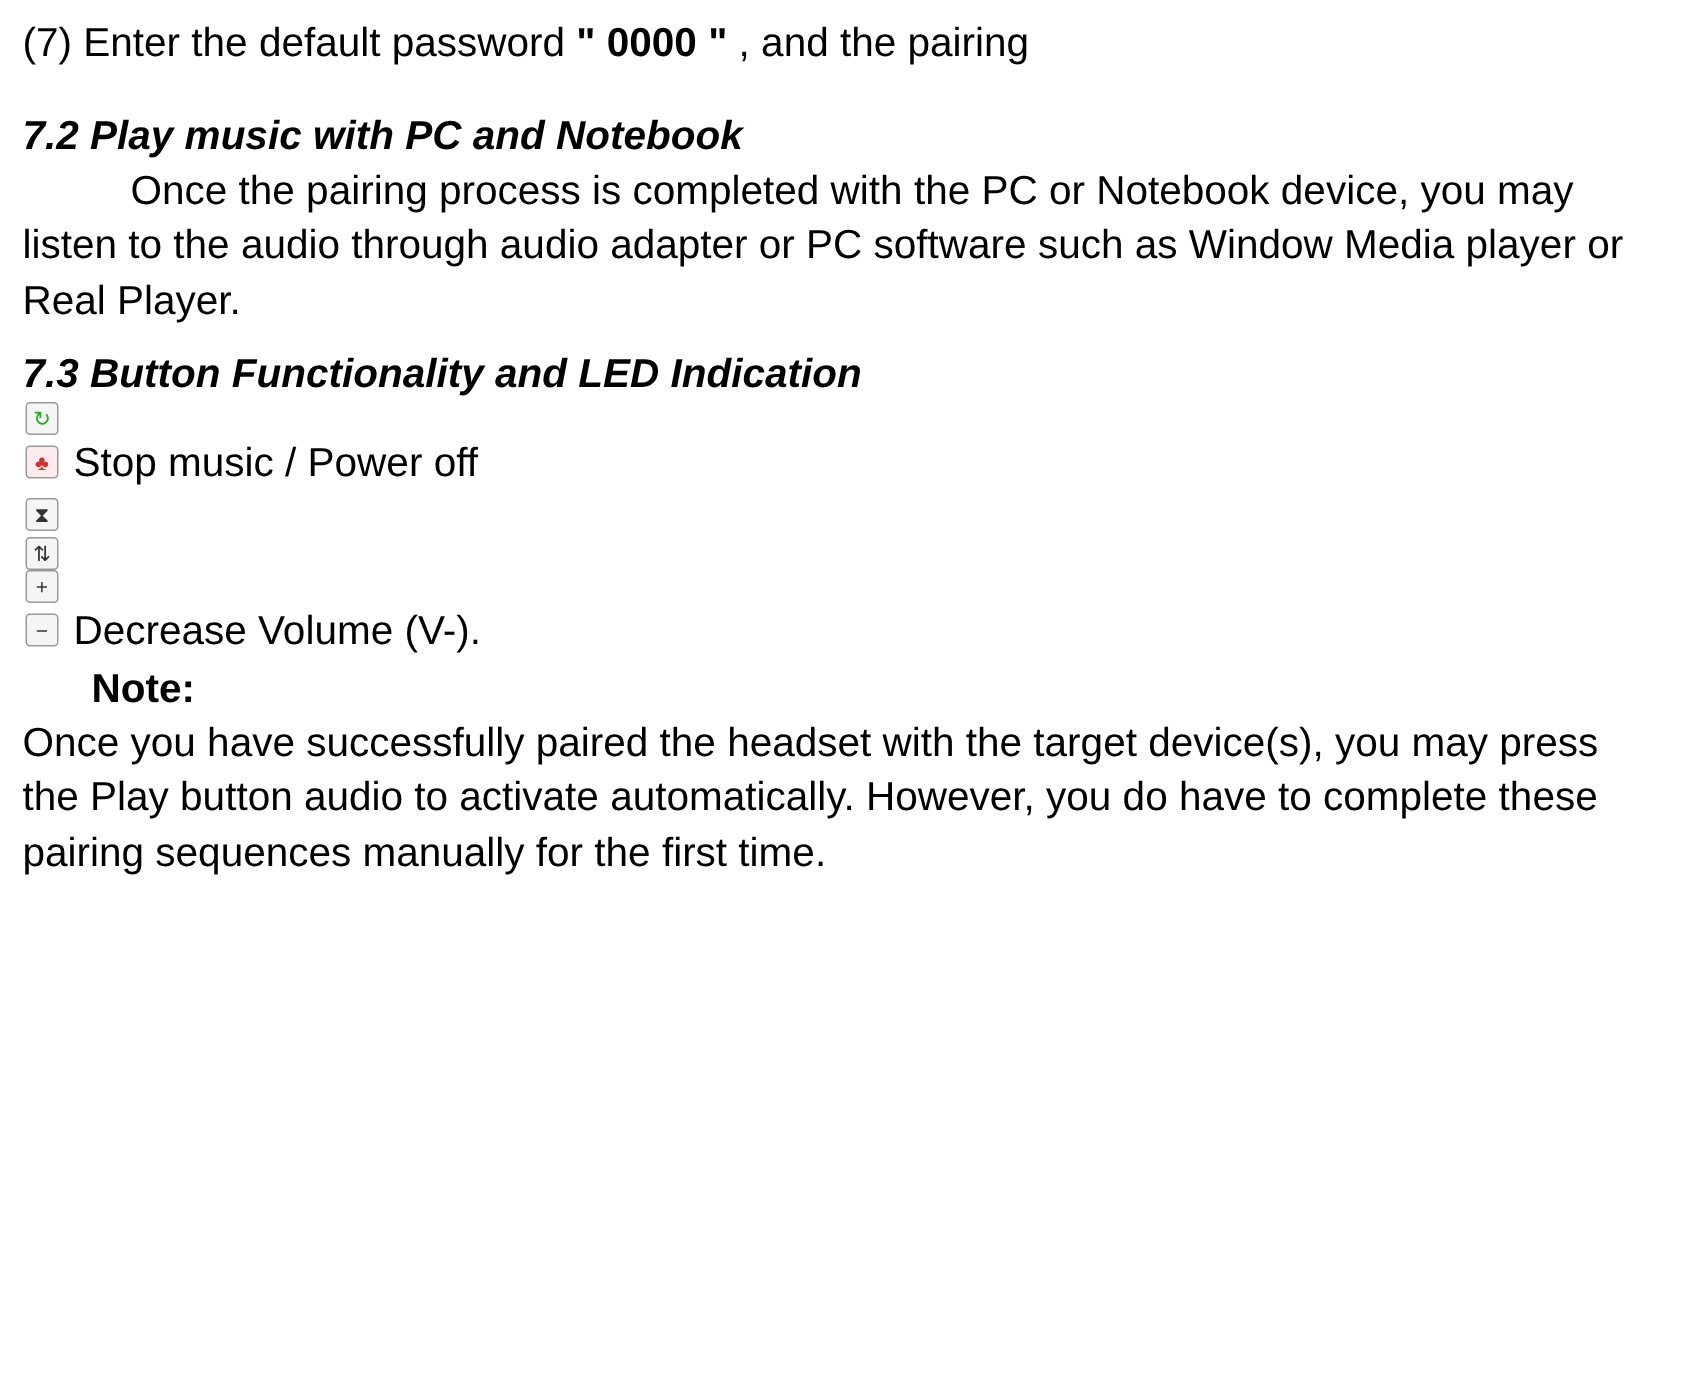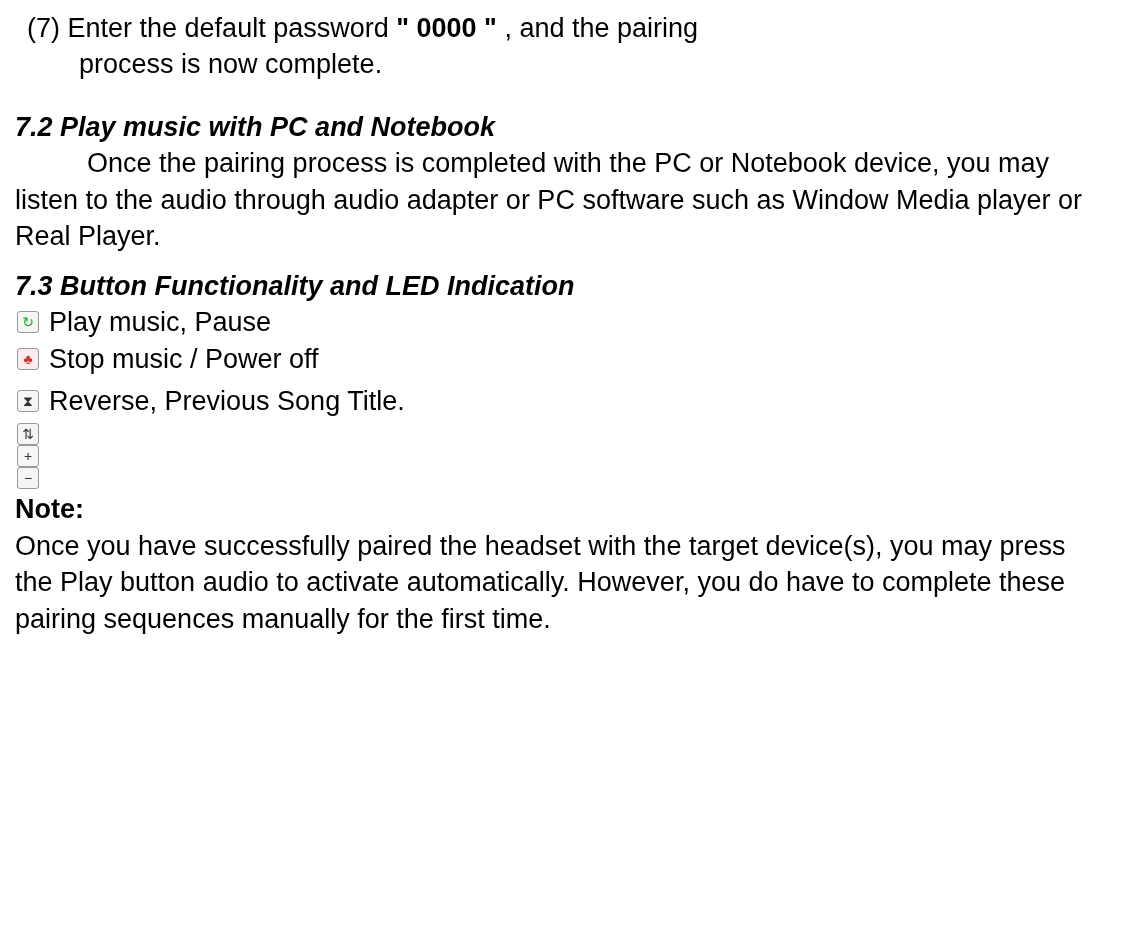--- a/index.html
+++ b/index.html
@@ -10,21 +10,20 @@
       padding: 10px 15px;
       font-family: "Trebuchet MS", Verdana, sans-serif;
       font-size: 27px;
       line-height: 1.35;
       color: #000;
       background: #fff;
       width: 1125px;
     }
     .step {
       display: block;
-      margin-left: 12px;
     }
     .step-num {
       display: inline;
     }
     .step-body {
       display: inline;
     }
     .step-indent {
       display: block;
       padding-left: 52px;
@@ -58,61 +57,60 @@
       margin-left: 2px;
     }
     .icon-play { color: #22aa22; }
     .icon-stop { color: #cc3333; background: #fcebec; }
     .icon-prev { color: #333; }
     .icon-next { color: #333; }
     .icon-plus { color: #333; }
     .icon-minus { color: #333; }
     .note-heading {
       font-weight: bold;
+      margin-left: 46px;
     }
     .section-space {
       height: 26px;
     }
   </style>
 </head>
 <body>
 
 <div class="step">
   <span class="step-num">(7)</span>
   <span class="step-body"> Enter the default password </span>
   <span class="bold">" 0000 "</span>
   <span>, and the pairing</span>
-  <span class="step-indent">process is now complete.</span>
 </div>
 
 <div class="section-space"></div>
 
 <div class="heading" style="margin-top:0">7.2 Play music with PC and Notebook</div>
 <div>
   <span style="display:inline-block;width:72px"></span><span>Once the pairing process is completed with the PC or Notebook device, you may listen to the audio through audio adapter or PC software such as Window Media player or Real Player.</span>
 </div>
 
 <div class="heading" style="margin-top:13px">7.3   Button Functionality and LED Indication</div>
 
 <div class="icon-row">
   <span class="icon-box icon-play">↻</span>
-  <span>Play music, Pause</span>
 </div>
 <div class="icon-row">
   <span class="icon-box icon-stop">♣</span>
   <span>Stop music / Power off</span>
 </div>
 <div class="icon-row" style="margin-top:6px">
   <span class="icon-box icon-prev">⧗</span>
-  <span>Reverse, Previous Song Title.</span>
 </div>
 <div class="icon-row" style="margin-top:4px">
   <span class="icon-box icon-next">⇅</span>
 </div>
 <div class="icon-row">
   <span class="icon-box icon-plus">+</span>
 </div>
 <div class="icon-row">
   <span class="icon-box icon-minus">−</span>
+  <span>Decrease Volume (V-).</span>
 </div>
 
 <div class="note-heading" style="margin-top:2px">Note:</div>
 <div>Once you have successfully paired the headset with the target device(s), you may press the Play button audio to activate automatically. However, you do have to complete these pairing sequences manually for the first time.</div>
 
 </body></html>

